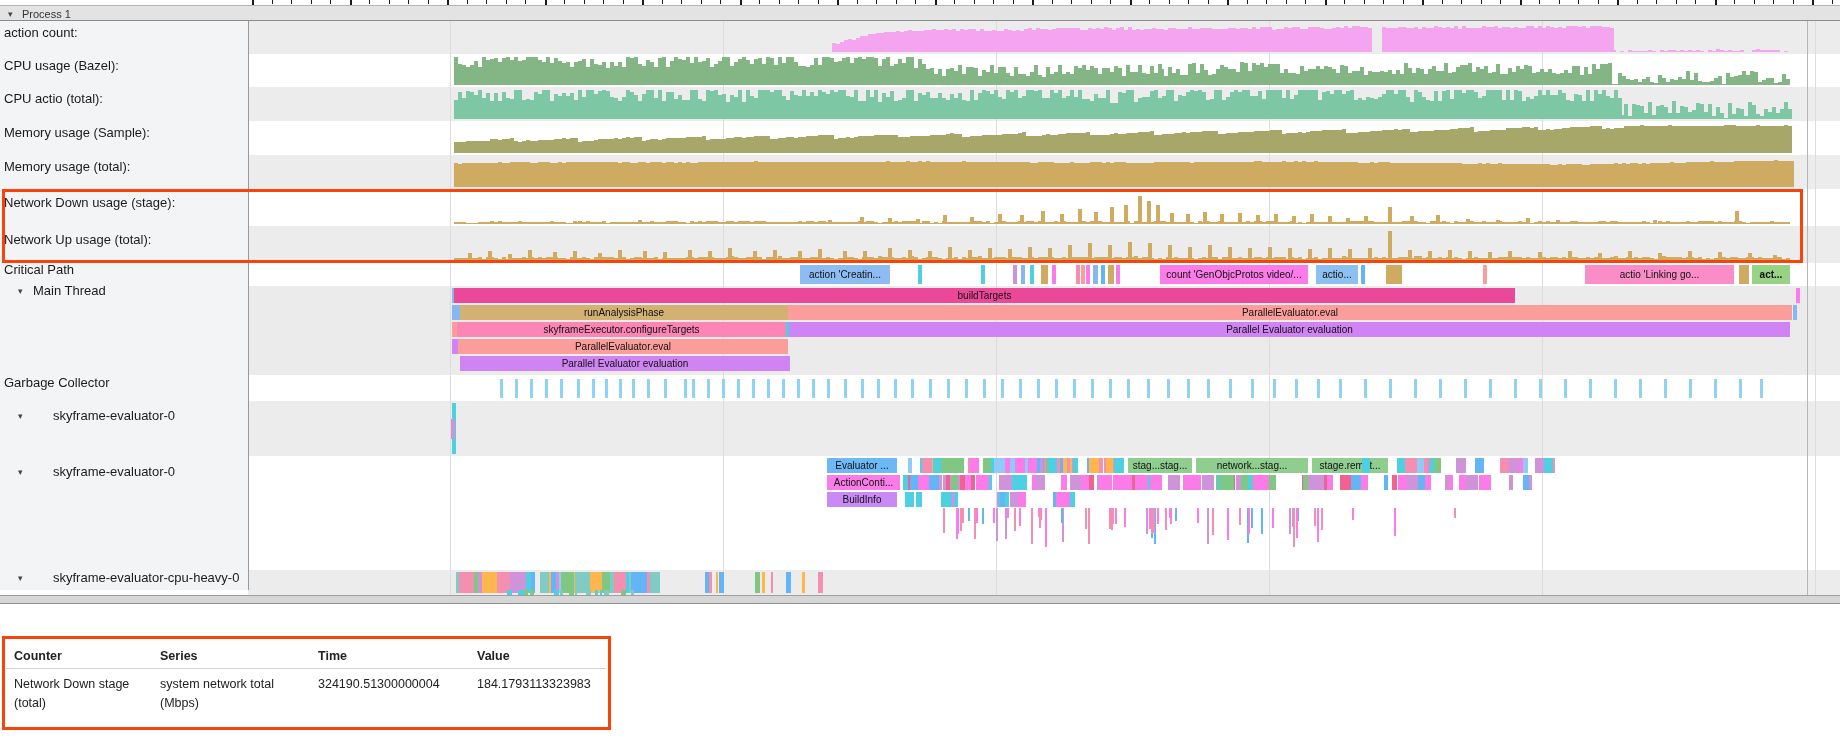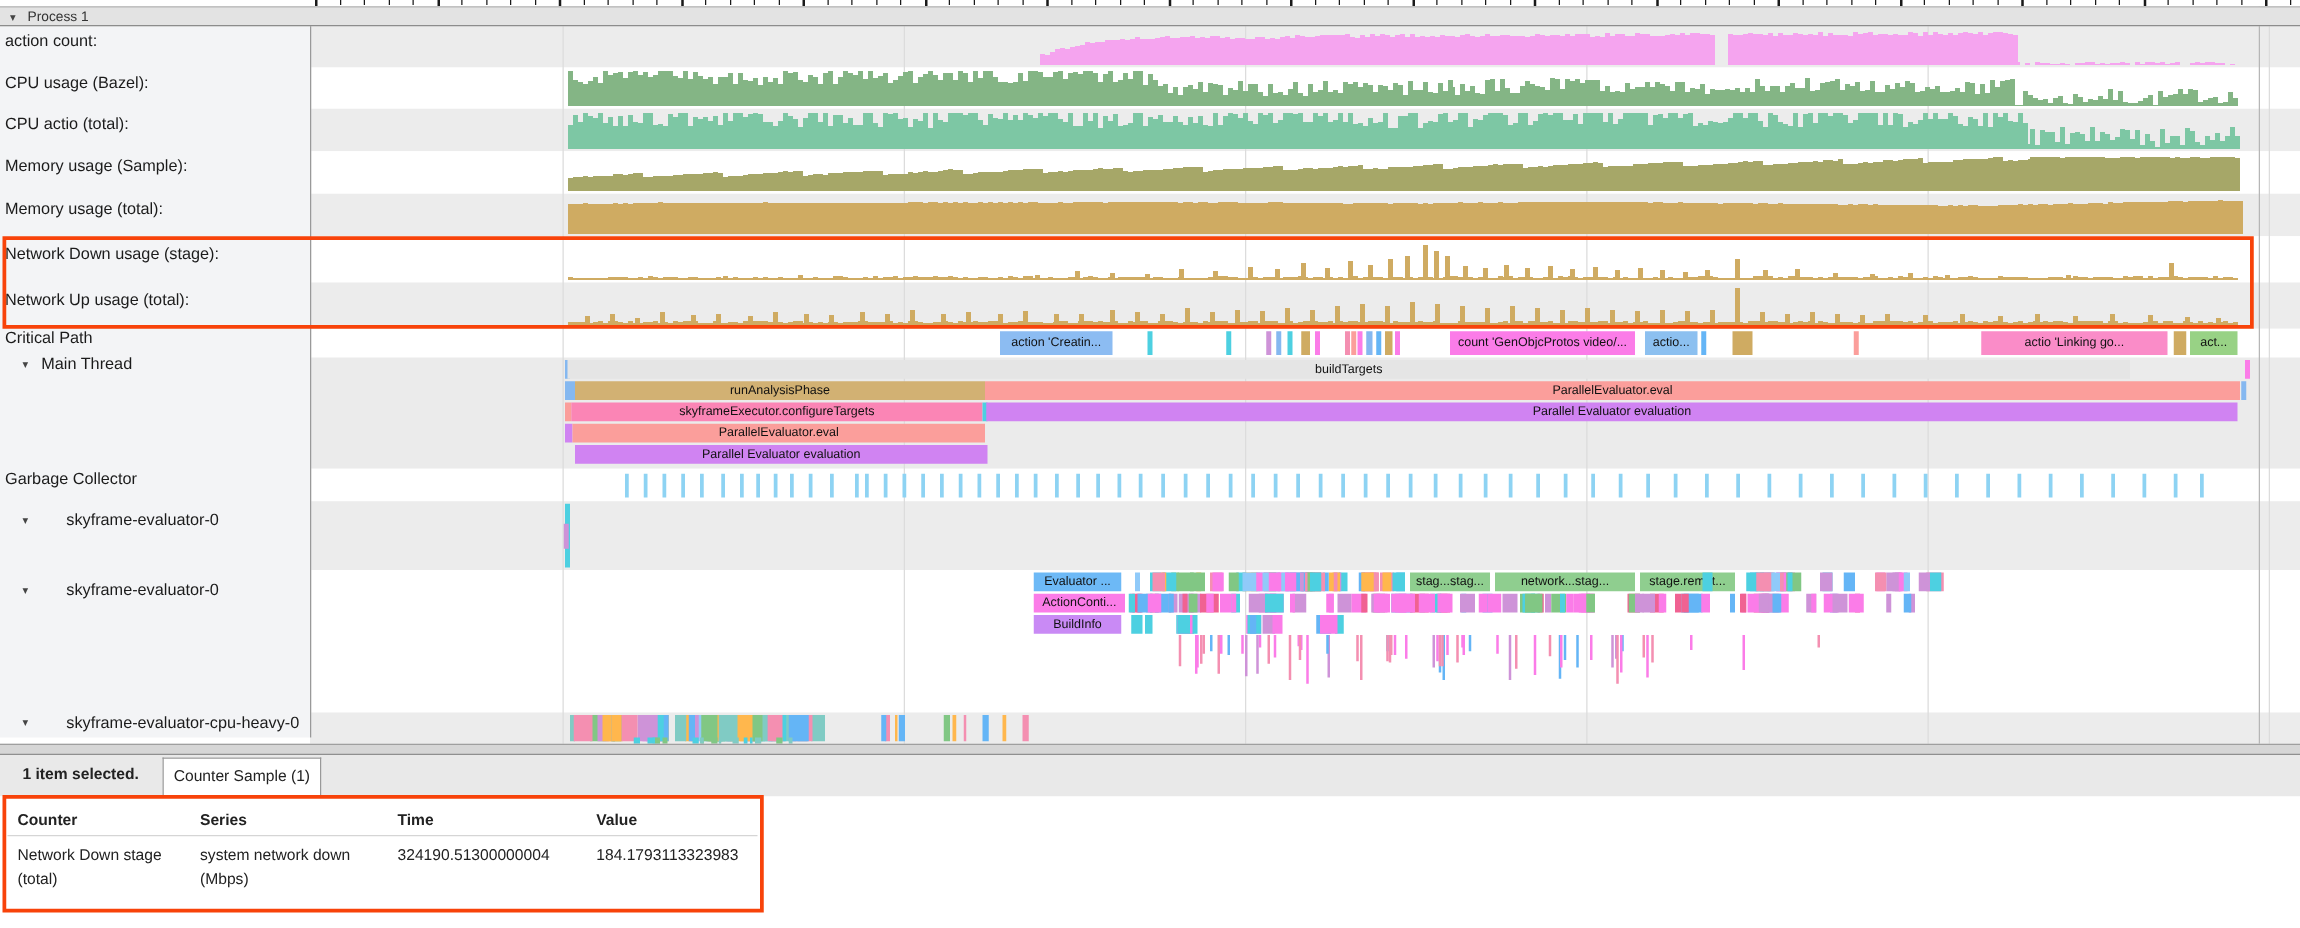--- a/index.html
+++ b/index.html
@@ -193,23 +193,23 @@
     <div class="slice" style="left: 1101px; top: 265px; width: 3px; height: 19px; background: rgb(100, 181, 246); line-height: 19px;"></div>
     <div class="slice" style="left: 1108px; top: 265px; width: 6px; height: 19px; background: rgb(207, 171, 98); line-height: 19px;"></div>
     <div class="slice" style="left: 1116px; top: 265px; width: 4px; height: 19px; background: rgb(251, 124, 232); line-height: 19px;"></div>
     <div class="slice" style="left: 1160px; top: 265px; width: 148px; height: 19px; background: rgb(251, 124, 232); line-height: 19px;">count 'GenObjcProtos video/...</div>
     <div class="slice" style="left: 1316px; top: 265px; width: 42px; height: 19px; background: rgb(140, 192, 240); line-height: 19px;">actio...</div>
     <div class="slice" style="left: 1361px; top: 265px; width: 2px; height: 19px; background: rgb(100, 181, 246); line-height: 19px;"></div>
     <div class="slice" style="left: 1386px; top: 265px; width: 16px; height: 19px; background: rgb(207, 171, 98); line-height: 19px;"></div>
     <div class="slice" style="left: 1483px; top: 265px; width: 3px; height: 19px; background: rgb(251, 158, 155); line-height: 19px;"></div>
     <div class="slice" style="left: 1585px; top: 265px; width: 149px; height: 19px; background: rgb(250, 140, 200); line-height: 19px;">actio 'Linking go...</div>
     <div class="slice" style="left: 1739px; top: 265px; width: 10px; height: 19px; background: rgb(207, 171, 98); line-height: 19px;"></div>
-    <div class="slice" style="left: 1752px; top: 265px; width: 38px; height: 19px; background: rgb(152, 210, 133); line-height: 19px;">act...</div>
+    <div class="slice" style="left: 1752px; top: 265px; width: 38px; height: 19px; background: rgb(152, 210, 133); line-height: 19px; font-weight: bold;">act...</div>
     <div class="slice" style="left: 452px; top: 288px; width: 2px; height: 15px; background: rgb(133, 184, 240); line-height: 15px;"></div>
-    <div class="slice" style="left: 454px; top: 288px; width: 1250px; height: 15px; background: #e5e5e5; line-height: 15px;">buildTargets</div>
+    <div class="slice" style="left: 454px; top: 288px; width: 1061px; height: 15px; background: #ec4899; line-height: 15px;">buildTargets</div>
     <div class="slice" style="left: 1796px; top: 288px; width: 3px; height: 15px; background: rgb(251, 124, 232); line-height: 15px;"></div>
     <div class="slice" style="left: 452px; top: 305px; width: 8px; height: 15px; background: rgb(133, 184, 240); line-height: 15px;"></div>
     <div class="slice" style="left: 460px; top: 305px; width: 328px; height: 15px; background: rgb(210, 177, 115); line-height: 15px;">runAnalysisPhase</div>
     <div class="slice" style="left: 788px; top: 305px; width: 1004px; height: 15px; background: rgb(251, 158, 155); line-height: 15px;">ParallelEvaluator.eval</div>
     <div class="slice" style="left: 1793px; top: 305px; width: 3px; height: 15px; background: rgb(133, 184, 240); line-height: 15px;"></div>
     <div class="slice" style="left: 452px; top: 322px; width: 5px; height: 15px; background: rgb(251, 158, 155); line-height: 15px;"></div>
     <div class="slice" style="left: 457px; top: 322px; width: 329px; height: 15px; background: rgb(251, 133, 181); line-height: 15px;">skyframeExecutor.configureTargets</div>
     <div class="slice" style="left: 786px; top: 322px; width: 3px; height: 15px; background: rgb(77, 208, 225); line-height: 15px;"></div>
     <div class="slice" style="left: 789px; top: 322px; width: 1001px; height: 15px; background: rgb(208, 131, 242); line-height: 15px;">Parallel Evaluator evaluation</div>
     <div class="slice" style="left: 452px; top: 339px; width: 6px; height: 15px; background: rgb(208, 131, 242); line-height: 15px;"></div>
@@ -638,34 +638,30 @@
     <div class="side-label" style="left: 53px; top: 407px;">skyframe-evaluator-0</div>
     <div class="side-arrow" style="left: 18px; top: 463px;">▾</div>
     <div class="side-label" style="left: 53px; top: 463px;">skyframe-evaluator-0</div>
     <div class="side-arrow" style="left: 18px; top: 568.5px;">▾</div>
     <div class="side-label" style="left: 53px; top: 568.5px;">skyframe-evaluator-cpu-heavy-0</div>
   </div>
 
 <div id="splitter" class="abs"></div>
 
 <div id="bottom-panel" class="abs">
-  <div id="tab-strip">
-    <div id="status-text">1 item selected.</div>
-    <div id="counter-tab">Counter Sample (1)</div>
-  </div>
   <div id="detail-table">
     <div class="th" style="left:14px">Counter</div>
     <div class="th" style="left:160px">Series</div>
     <div class="th" style="left:318px">Time</div>
     <div class="th" style="left:477px">Value</div>
     <div id="header-rule"></div>
     <div>
       <div class="td" style="left:14px;top:40px">Network Down stage</div>
       <div class="td" style="left:14px;top:59px">(total)</div>
-      <div class="td" style="left:160px;top:40px">system network down</div>
+      <div class="td" style="left:160px;top:40px">system network total</div>
       <div class="td" style="left:160px;top:59px">(Mbps)</div>
       <div class="td" style="left:318px;top:40px">324190.51300000004</div>
       <div class="td" style="left:477px;top:40px">184.1793113323983</div>
     </div>
   </div>
 </div>
 
 <div class="redbox" style="left: 2px; top: 189px; width: 1801px; height: 74px;"></div>
 <div class="redbox" style="left: 2px; top: 636px; width: 609px; height: 94px;"></div>
 

